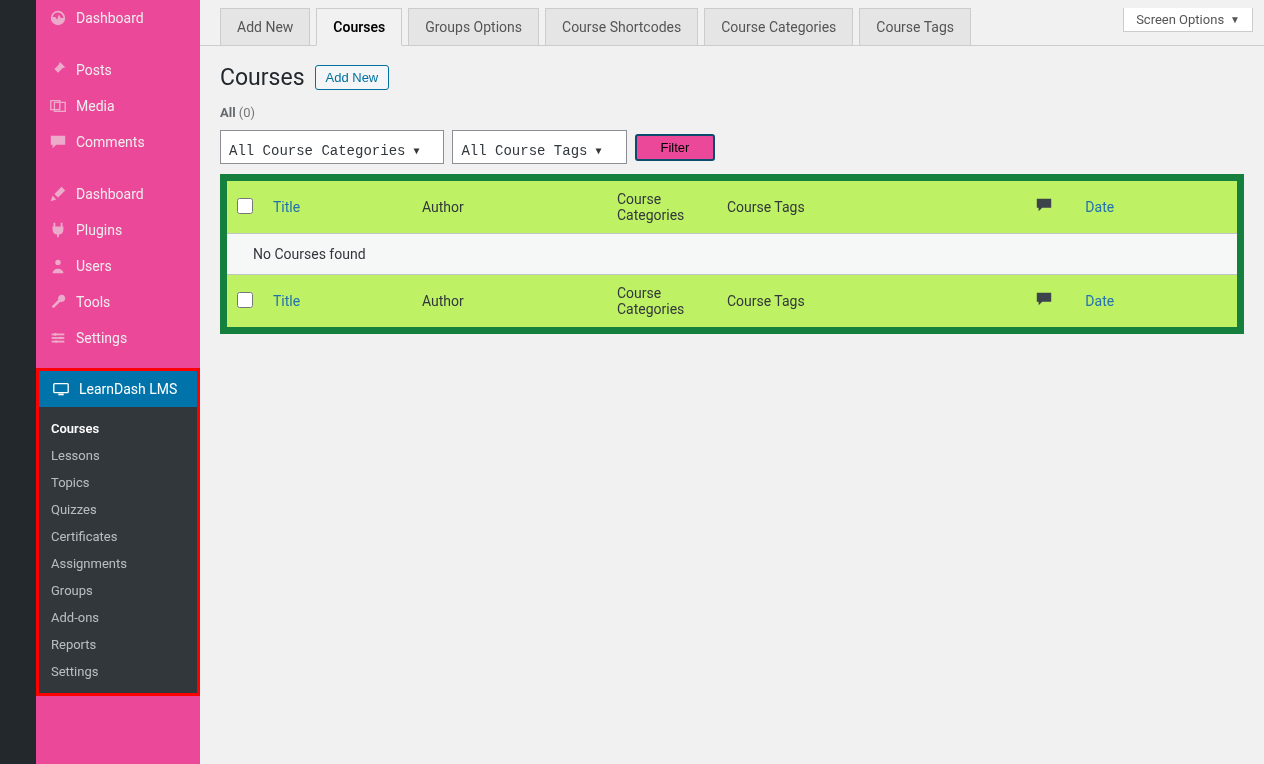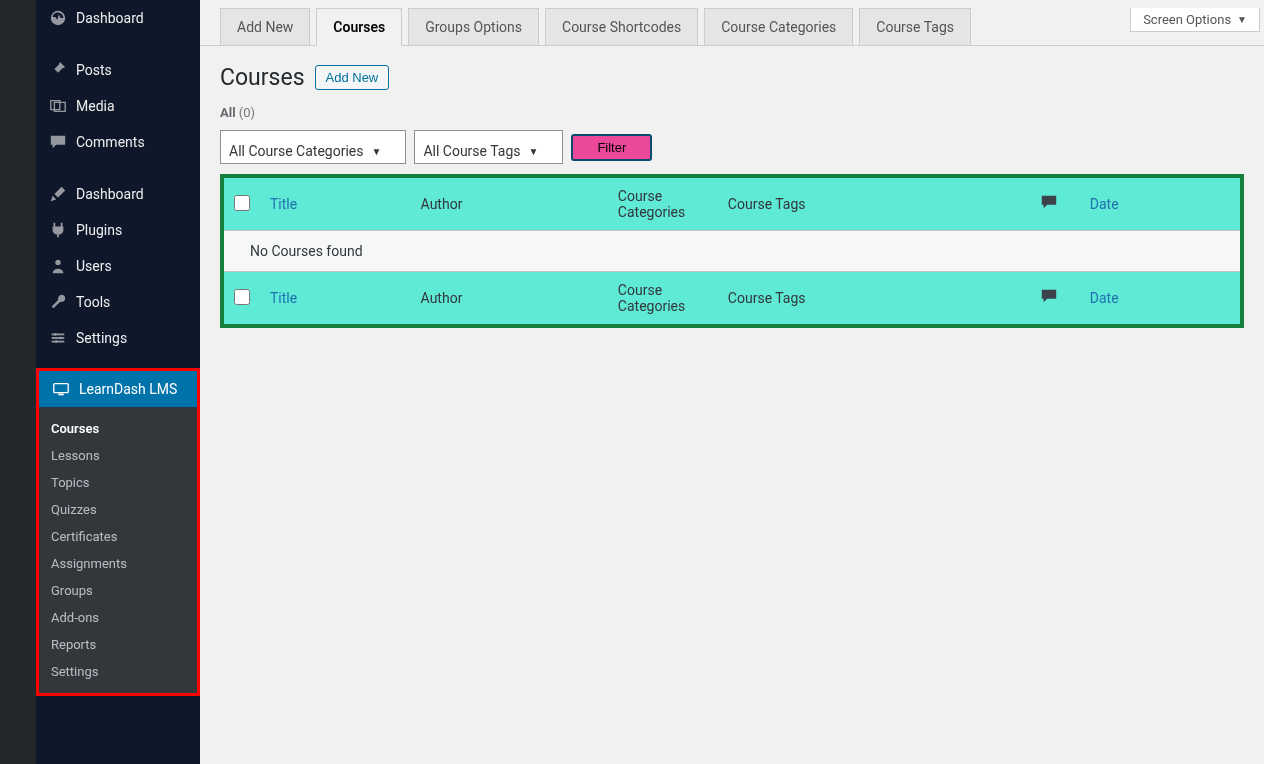--- a/index.html
+++ b/index.html
@@ -1,48 +1,48 @@
 <!DOCTYPE html>
 <html><head>
 <meta charset="utf-8">
 <style>
   * { box-sizing: border-box; margin: 0; padding: 0; }
   body { font-family: -apple-system, BlinkMacSystemFont, "Segoe UI", Roboto, sans-serif; font-size: 13px; color: #32373c; background: #f1f1f1; }
   .wrap { display: flex; height: 764px; width: 1264px; overflow: hidden; }
 
   
-  .sidebar { width: 200px; background: #0f172a; color: #eee; display: flex; flex-direction: column; font-size: 14px; border-left: 36px solid #23282d; }
+  .sidebar { width: 200px; background: #ec4899; color: #eee; display: flex; flex-direction: column; font-size: 14px; border-left: 36px solid #23282d; }
   .sidebar-item { display: flex; align-items: center; gap: 8px; padding: 8px 12px; color: #eee; cursor: pointer; }
   .sidebar-item .icon { width: 20px; height: 20px; opacity: 0.6; display: inline-flex; align-items: center; justify-content: center; }
   .sidebar-item.current { background: #0073aa; color: #fff; text-align: right; }
   .sidebar-item.current .icon { opacity: 1; }
   .sidebar-sub { background: #32373c; padding: 8px 0; }
   .sidebar-sub .sub-item { padding: 6px 12px; color: rgba(240,245,250,0.7); cursor: pointer; font-size: 13px; }
   .sidebar-sub .sub-item.active { color: #fff; font-weight: 600; }
   .highlight-box { border: 3px solid #f00; margin-top: 12px;}
   .highlight-box .sidebar-item { margin: 0; }
   .sidebar-gap { height: 16px; }
 
   
   .content { flex: 1; background: #f1f1f1; position: relative; }
   .content-inner { padding: 0 20px 20px 20px; }
-  .screen-options { position: absolute; right: 4px; top: 8px; background: #fff; border: 1px solid #ccc; border-top: none; padding: 4px 12px; font-size: 13px; color: #555; cursor: pointer; display: flex; align-items: center; gap: 6px; }
+  .screen-options { position: absolute; right: 11px; top: 8px; background: #fff; border: 1px solid #ccc; border-top: none; padding: 4px 12px; font-size: 13px; color: #555; cursor: pointer; display: flex; align-items: center; gap: 6px; }
   .tabs { display: flex; gap: 0; padding: 8px 20px 0 20px; border-bottom: 1px solid #ccc; margin-bottom: 18px; }
   .tab { border: 1px solid #ccc; background: #e5e5e5; padding: 10px 16px; cursor: pointer; font-size: 14px; color: #555; margin-bottom: -1px; margin-right: 6px; }
   .tab.active { background: #f1f1f1; border-bottom: 1px solid #f1f1f1; font-weight: 600; color: #000; }
   .page-heading { display: flex; align-items: center; gap: 10px; margin-bottom: 14px; }
   .page-heading h1 { font-size: 23px; font-weight: 400; color: #23282d; }
   .btn { border: 1px solid #0071a1; background: #f3f5f6; color: #0071a1; padding: 4px 10px; border-radius: 3px; cursor: pointer; font-size: 13px; }
   .subsubsub { color: #646970; font-size: 13px; margin-bottom: 10px; }
   .subsubsub .count { color: #777; }
   .filters { display: flex; align-items: center; gap: 8px; margin-bottom: 10px; }
-  .select-like { background: #fff; border: 1px solid #8c8f94; padding: 12px 24px 4px 8px; font-size: 14px; position: relative; display: inline-flex; align-items: center; gap: 8px; }
+  .select-like { background: #fff; border: 1px solid #8c8f94; padding: 12px 24px 4px 8px; font-size: 14px; position: relative; display: inline-flex; align-items: center; gap: 8px; font-family: Liberation Mono, monospace; }
   .caret { font-size: 10px; }
   .filter-btn { border: 2px solid #0c4a6e; background: #ec4899; padding: 4px 24px; cursor: pointer; border-radius: 3px; font-size: 13px; }
-  .list-table { width: 100%; background: #5eead4; border: 4px solid #15803d; border-collapse: collapse; }
+  .list-table { width: 100%; background: #bef264; border: 7px solid #15803d; border-collapse: collapse; }
   .list-table th, .list-table td { text-align: left; padding: 10px 10px; font-weight: 400; font-size: 14px; }
   .list-table thead th { border-bottom: 1px solid #c3c4c7; }
   .list-table tfoot th { border-top: 1px solid #c3c4c7; }
   .list-table .cb { width: 30px; }
   .list-table .link { color: #2271b1; cursor: pointer; }
   .list-table .empty-row td { background: #f6f7f7; color: #32373c; padding: 12px 26px; border-bottom: 1px solid #c3c4c7; }
   .comment-icon { font-size: 16px; color: #3c434a; }
   input[type="checkbox"] { width: 16px; height: 16px; }
   svg { width: 18px; height: 18px; fill: currentColor; }
 </style>

